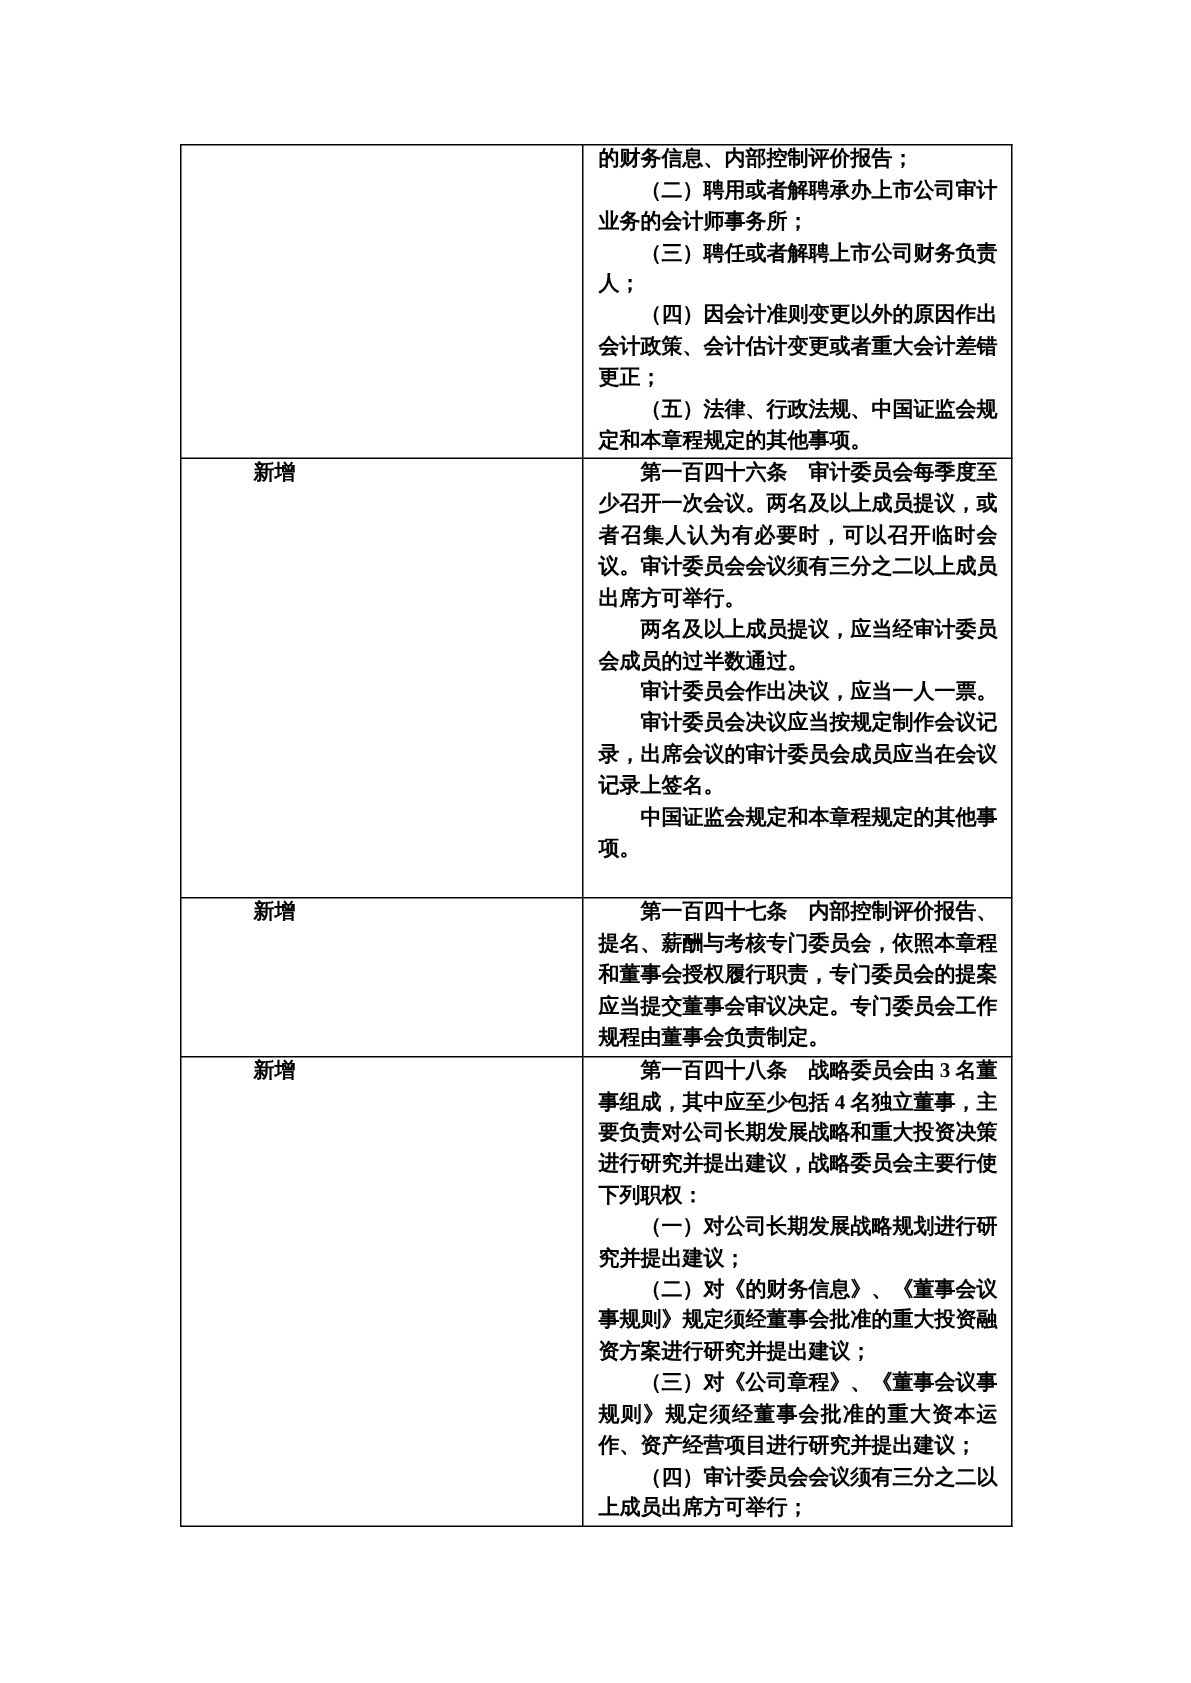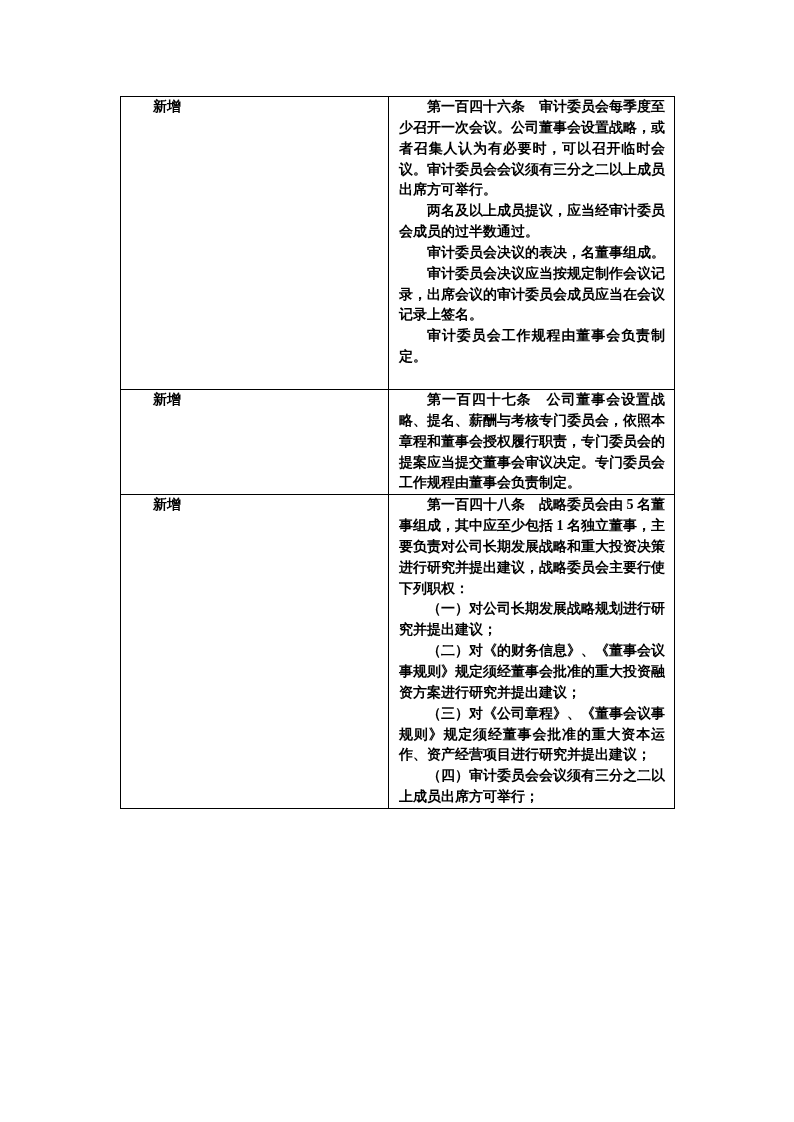--- a/index.html
+++ b/index.html
@@ -34,21 +34,21 @@
   col.col-right { width: 286px; }
   td {
     border: 1px solid #000000;
     vertical-align: top;
     font-size: 14px;
     line-height: 20.85px;
     font-weight: bold;
     color: #000000;
     overflow: hidden;
   }
-  td.cell-left  { padding: 0 4px; }
+  td.cell-left  { padding: 0 20px; }
   td.cell-right { padding: 0 9px 0 10px; }
   tr.row-1 td { height: 208px; }
   tr.row-2 td { height: 292px; }
   tr.row-3 td { height: 103px; }
   tr.row-4 td { height: 312px; }
   p.para {
     margin: 0;
     text-align: justify;
     text-justify: inter-ideograph;
     word-break: break-all;
@@ -62,46 +62,58 @@
 </head>
 <body>
 
 <div class="page">
   <table class="doc-table">
     <colgroup>
       <col class="col-left">
       <col class="col-right">
     </colgroup>
     <tbody>
+      <tr class="row-1">
+        <td class="cell-left">
+          <p class="label"></p>
+        </td>
+        <td class="cell-right">
+          <p class="para">的财务信息、内部控制评价报告；</p>
+          <p class="para indent">（二）聘用或者解聘承办上市公司审计业务的会计师事务所；</p>
+          <p class="para indent">（三）聘任或者解聘上市公司财务负责人；</p>
+          <p class="para indent">（四）因会计准则变更以外的原因作出会计政策、会计估计变更或者重大会计差错更正；</p>
+          <p class="para indent">（五）法律、行政法规、中国证监会规定和本章程规定的其他事项。</p>
+        </td>
+      </tr>
       <tr class="row-2">
         <td class="cell-left">
           <p class="label">新增</p>
         </td>
         <td class="cell-right">
-          <p class="para indent">第一百四十六条　审计委员会每季度至少召开一次会议。公司董事会设置战略，或者召集人认为有必要时，可以召开临时会议。审计委员会会议须有三分之二以上成员出席方可举行。</p>
+          <p class="para indent">第一百四十六条　审计委员会每季度至少召开一次会议。两名及以上成员提议，或者召集人认为有必要时，可以召开临时会议。审计委员会会议须有三分之二以上成员出席方可举行。</p>
           <p class="para indent">两名及以上成员提议，应当经审计委员会成员的过半数通过。</p>
-          <p class="para indent">审计委员会决议的表决，名董事组成。</p>
+          <p class="para indent">审计委员会作出决议，应当一人一票。</p>
           <p class="para indent">审计委员会决议应当按规定制作会议记录，出席会议的审计委员会成员应当在会议记录上签名。</p>
-          <p class="para indent">审计委员会工作规程由董事会负责制定。</p>
+          <p class="para indent">中国证监会规定和本章程规定的其他事项。</p>
         </td>
       </tr>
       <tr class="row-3">
         <td class="cell-left">
           <p class="label">新增</p>
         </td>
         <td class="cell-right">
-          <p class="para indent">第一百四十七条　公司董事会设置战略、提名、薪酬与考核专门委员会，依照本章程和董事会授权履行职责，专门委员会的提案应当提交董事会审议决定。专门委员会工作规程由董事会负责制定。</p>
+          <p class="para indent">第一百四十七条　内部控制评价报告、提名、薪酬与考核专门委员会，依照本章程和董事会授权履行职责，专门委员会的提案应当提交董事会审议决定。专门委员会工作规程由董事会负责制定。</p>
         </td>
       </tr>
       <tr class="row-4">
         <td class="cell-left">
           <p class="label">新增</p>
         </td>
         <td class="cell-right">
-          <p class="para indent">第一百四十八条　战略委员会由 5 名董事组成，其中应至少包括 1 名独立董事，主要负责对公司长期发展战略和重大投资决策进行研究并提出建议，战略委员会主要行使下列职权：</p>
+          <p class="para indent">第一百四十八条　战略委员会由 3 名董事组成，其中应至少包括 4 名独立董事，主要负责对公司长期发展战略和重大投资决策进行研究并提出建议，战略委员会主要行使下列职权：</p>
           <p class="para indent">（一）对公司长期发展战略规划进行研究并提出建议；</p>
           <p class="para indent">（二）对《的财务信息》、《董事会议事规则》规定须经董事会批准的重大投资融资方案进行研究并提出建议；</p>
           <p class="para indent">（三）对《公司章程》、《董事会议事规则》规定须经董事会批准的重大资本运作、资产经营项目进行研究并提出建议；</p>
           <p class="para indent">（四）审计委员会会议须有三分之二以上成员出席方可举行；</p>
         </td>
       </tr>
     </tbody>
   </table>
 </div>
 

